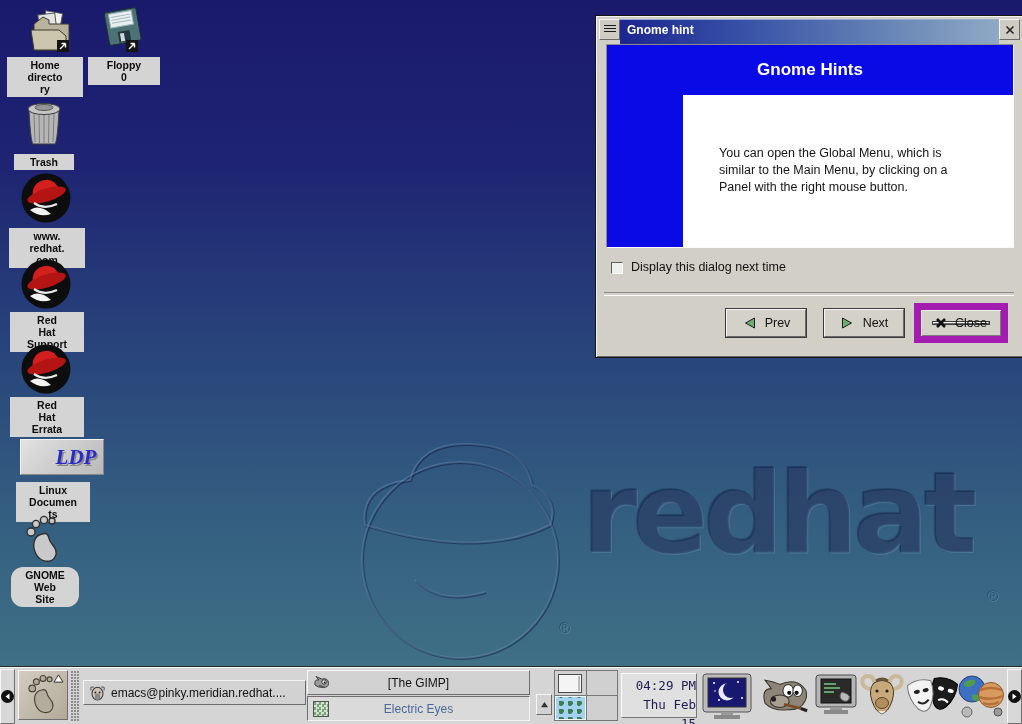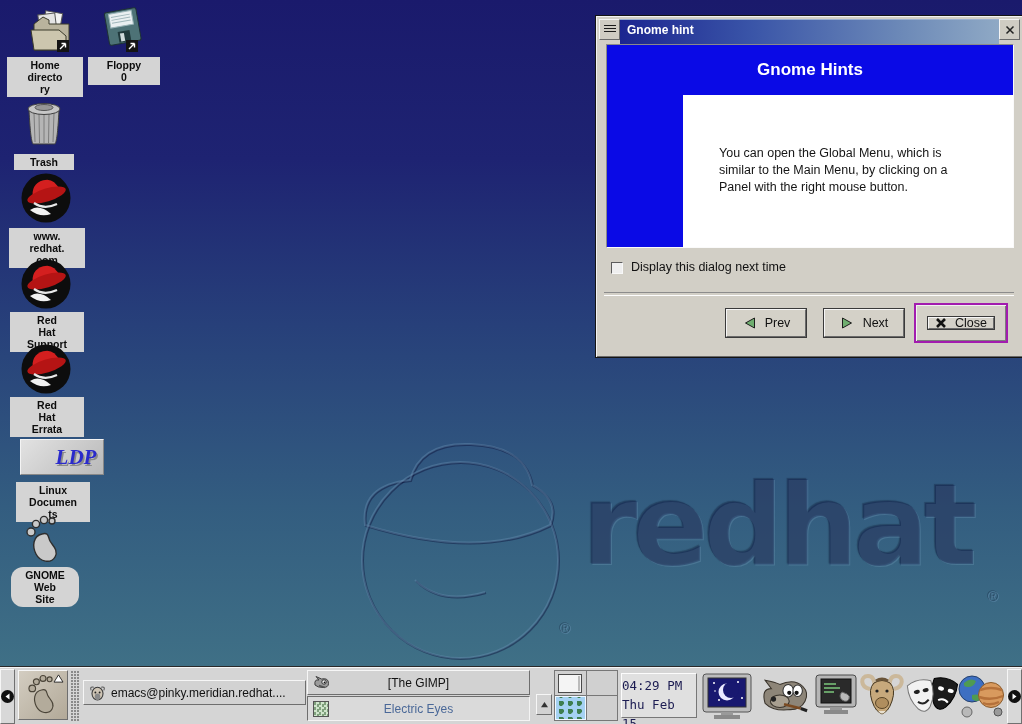--- a/index.html
+++ b/index.html
@@ -30,21 +30,21 @@
     color:#fff;font-size:12px;font-weight:bold;line-height:21px;padding-left:7px;
     border-top:1px solid #9bb0d0;border-bottom:1px solid #10154a;}
   .hamburger{width:12px;height:9px;background:repeating-linear-gradient(180deg,#1a1a1a 0 1px,transparent 1px 3px);}
   .hint-panel{position:absolute;left:10px;top:28px;width:406px;height:202px;
     border:1px solid #8a8a8a;border-right-color:#fafafa;border-bottom-color:#fafafa;background:#0a0ae6;}
   .hint-white{position:absolute;left:76px;top:50px;right:0;bottom:0;background:#ffffff;}
   .hint-text{position:absolute;left:36px;top:50px;color:#151515;font-size:12.5px;line-height:17px;white-space:pre-line;}
   .gtk-btn{background:#d4d1c8;border:1px solid #6a6a6a;border-top-color:#f6f6f6;border-left-color:#f6f6f6;
     box-shadow:0 0 0 1px #3a3a3a;display:flex;align-items:center;justify-content:center;gap:8px;
     font-size:12.5px;color:#111;box-sizing:border-box;cursor:default;}
-  .default-ring{background:#d4d1c8;border:2px solid #a21caf;
+  .default-ring{background:#d4d1c8;border:7px solid #a21caf;
     box-shadow:inset 1px 1px 0 #f2f2f2,inset -1px -1px 0 #7c7c7c;box-sizing:border-box;padding:12px;}
   .checkbox{width:12px;height:12px;background:#efefef;border:1px solid #f8f8f8;
     border-top-color:#5c5c5c;border-left-color:#5c5c5c;box-sizing:border-box;}
   .separator{height:2px;border-top:1px solid #8c8c8c;border-bottom:1px solid #fdfdfd;}
   
   #panel{position:absolute;left:0;top:667px;width:1022px;height:57px;background:#d5d5d5;
     border-top:1px solid #f6f6f6;box-shadow:0 -1px 0 #2a2a2a;}
   .raised{background:#d2d2d2;border:1px solid #6e6e6e;border-top-color:#f6f6f6;border-left-color:#f6f6f6;box-sizing:border-box;}
   .pressed{background:#dadada;border:1px solid #f4f4f4;border-top-color:#6e6e6e;border-left-color:#6e6e6e;box-sizing:border-box;}
   .task{position:absolute;display:flex;align-items:center;font-size:12px;color:#111;overflow:hidden;white-space:nowrap;cursor:default;}
@@ -54,21 +54,21 @@
   .hide-circle{width:13px;height:13px;border-radius:50%;background:#111;display:flex;align-items:center;justify-content:center;}
   .dot-sep{background:radial-gradient(circle at 1px 1px,#8a8a8a 34%,transparent 40%);background-size:3px 3px;}
   .pager{display:grid;grid-template-columns:1fr 1fr;grid-template-rows:1fr 1fr;gap:1px;background:#777;
     border:1px solid #777;box-sizing:border-box;}
   .pager-cell{background:#d0d0d0;position:relative;cursor:default;}
   .pager-cell.active{background:#a5d2f3;border:1px solid #f0f8ff;box-sizing:border-box;
     background-image:radial-gradient(circle at 2px 2px,#3f7f4f 28%,transparent 34%);background-size:9px 8px;background-position:3px 12px;}
   .mini-win{position:absolute;left:3px;top:3px;width:22px;height:17px;background:#f4f4f4;border:1px solid #4a4a4a;}
   .mini-win::after{content:"";position:absolute;right:1px;top:1px;bottom:1px;width:2px;background:#bbb;}
   .clock{background:#e0e0e0;border:1px solid #777;border-top-color:#fcfcfc;border-left-color:#fcfcfc;
-    box-sizing:border-box;text-align:left;font-family:"DejaVu Sans Mono","Liberation Mono",monospace;
+    box-sizing:border-box;text-align:right;font-family:"DejaVu Sans Mono","Liberation Mono",monospace;
     font-size:12.5px;line-height:19px;color:#1c1c52;padding-top:2px;cursor:default;}
   .launcher{position:absolute;cursor:default;}
   .menu-btn{background:linear-gradient(135deg,#d3cdc1,#b2a998);display:flex;align-items:center;justify-content:center;}
   .ee-icon{width:14px;height:14px;border:1px solid #555;
     background:repeating-conic-gradient(#cfe4cb 0 25%,#7fa07c 0 50%);background-size:5px 5px;}
 </style>
 </head>
 <body>
 
 <div id="screen">
@@ -79,21 +79,21 @@
         <circle cx="140" cy="130" r="98"></circle>
         <path d="M45 95 Q40 55 90 50 Q100 12 150 14 Q205 16 212 55 Q240 70 230 95 Q160 130 45 95 Z"></path>
         <path d="M95 150 q25 25 70 12"></path>
       </g>
       <g fill="none" stroke="rgba(110,150,185,0.38)" stroke-width="2">
         <circle cx="140" cy="130" r="98"></circle>
         <path d="M45 95 Q40 55 90 50 Q100 12 150 14 Q205 16 212 55 Q240 70 230 95 Q160 130 45 95 Z"></path>
         <path d="M95 150 q25 25 70 12"></path>
       </g>
     </svg>
-    <div class="abs wm-text" style="left:262px;top:30px;">redhat</div>
+    <div class="abs wm-text" style="left:262px;top:18px;">redhat</div>
     <div class="abs wm-reg" style="left:240px;top:190px;">®</div>
     <div class="abs wm-reg" style="left:668px;top:158px;">®</div>
   </div>
 
   <div class="desk-icon" style="left:7px;top:4px;width:76px;height:95px;">
     <svg class="abs" style="left:20px;top:2px;" width="48" height="50" viewBox="0 0 48 50">
       <rect x="17" y="6" width="17" height="21" fill="#f2f2f2" stroke="#555" transform="rotate(10 25 16)"></rect>
       <rect x="12" y="8" width="17" height="21" fill="#e4e4e4" stroke="#555" transform="rotate(-7 20 18)"></rect>
       <path d="M7 18 l9-7 6 3 v4 h20 v26 H7 Z" fill="#b9b39d" stroke="#3a3a2a"></path>
       <path d="M4 24 h28 l7 6 v14 H7 Z" fill="#ccc6ae" stroke="#3a3a2a"></path>

